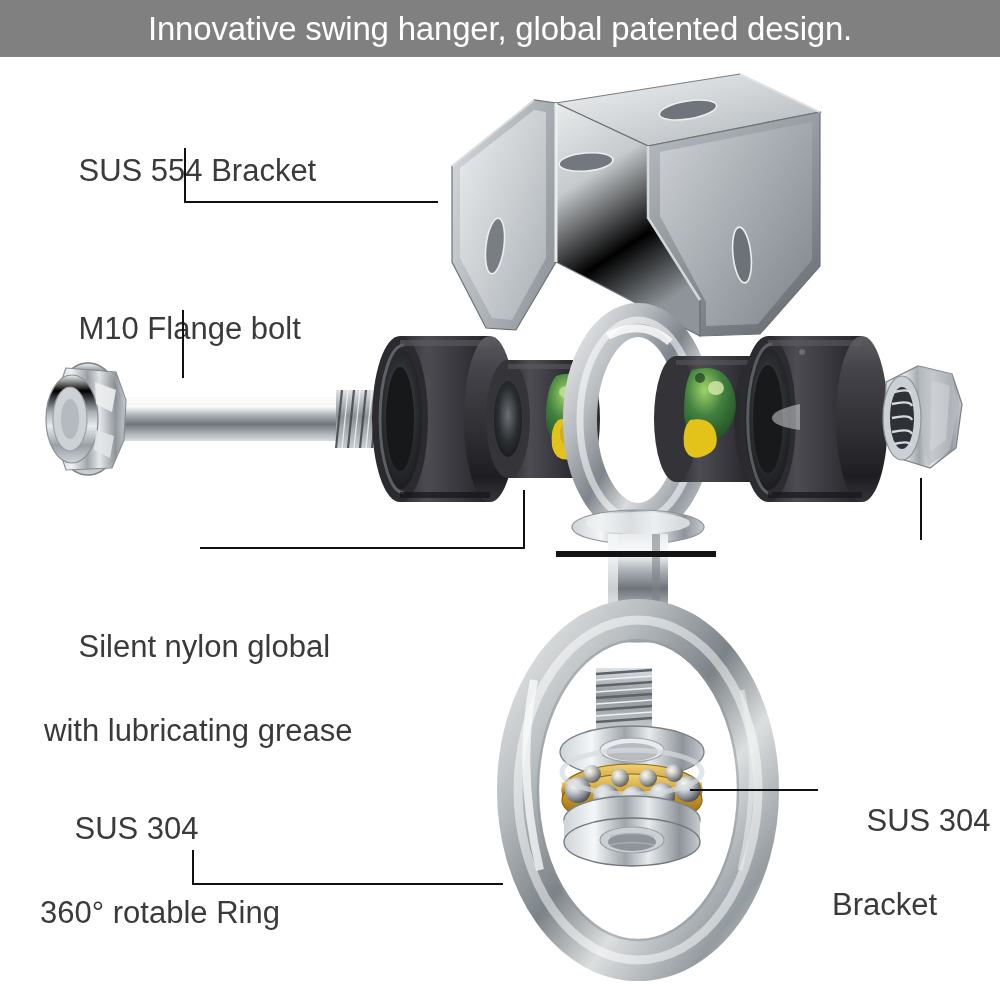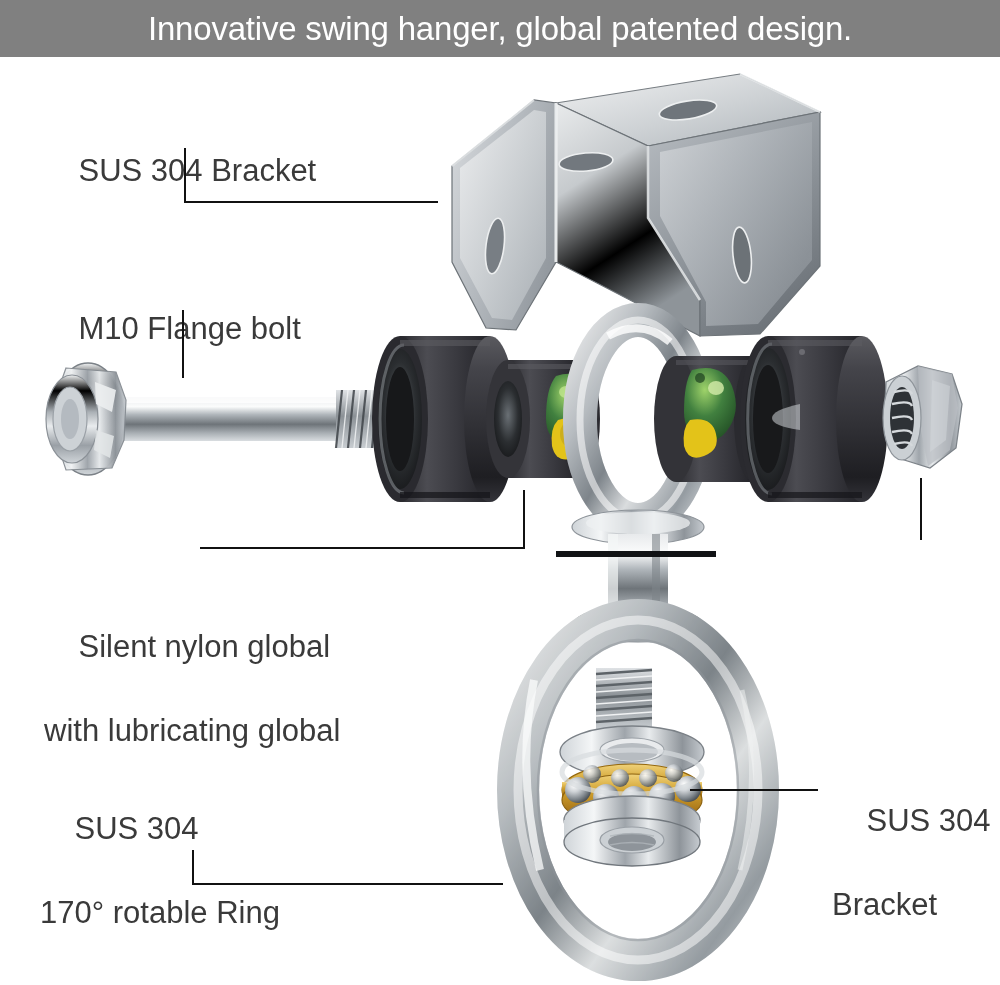--- a/index.html
+++ b/index.html
@@ -383,42 +383,42 @@
         <path d="M610,845 q22,-5 44,0"></path>
       </g>
     </g>
   </svg>
 
   <div id="banner">
     <span id="banner-text">Innovative swing hanger, global patented design.</span>
   </div>
 
   <div class="callout" style="left:44px; top:108px;">
-    <span>SUS 304 Bracket</span>
+    <span>SUS 554 Bracket</span>
   </div>
   <div class="leader-v" style="left:184px; top:148px; height:55px;"></div>
   <div class="leader-h" style="left:184px; top:201px; width:254px;"></div>
 
   <div class="callout" style="left:44px; top:266px;">
     <span>M10 Flange bolt</span>
   </div>
   <div class="leader-v" style="left:182px; top:310px; height:68px;"></div>
 
   <div class="callout" style="left:44px; top:584px;">
     <span>Silent nylon global</span>
-    <span class="l2">with lubricating global</span>
+    <span class="l2">with lubricating grease</span>
   </div>
   <div class="leader-h" style="left:200px; top:547px; width:325px;"></div>
   <div class="leader-v" style="left:523px; top:490px; height:58px;"></div>
 
   <div class="leader-v" style="left:920px; top:478px; height:62px;"></div>
 
   <div class="callout" style="left:40px; top:766px;">
     <span>SUS 304</span>
-    <span class="l2">170° rotable Ring</span>
+    <span class="l2">360° rotable Ring</span>
   </div>
   <div class="leader-v" style="left:192px; top:850px; height:35px;"></div>
   <div class="leader-h" style="left:192px; top:883px; width:311px;"></div>
 
   <div class="callout" style="left:832px; top:758px;">
     <span>SUS 304</span>
     <span class="l2">Bracket</span>
   </div>
   <div class="leader-h" style="left:690px; top:789px; width:128px;"></div>
 

